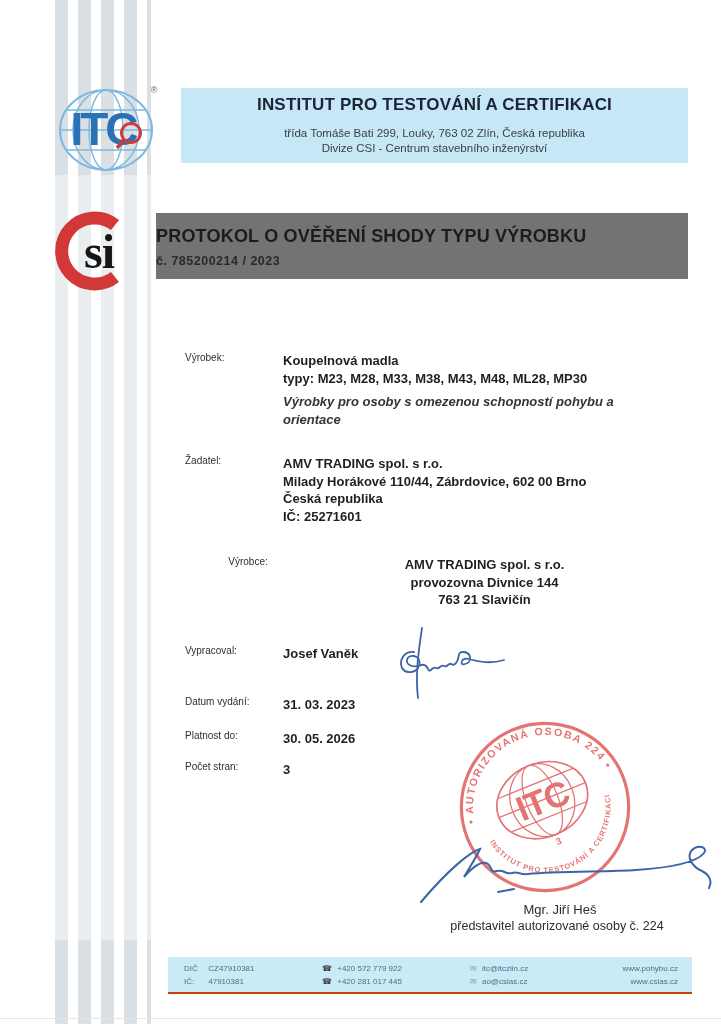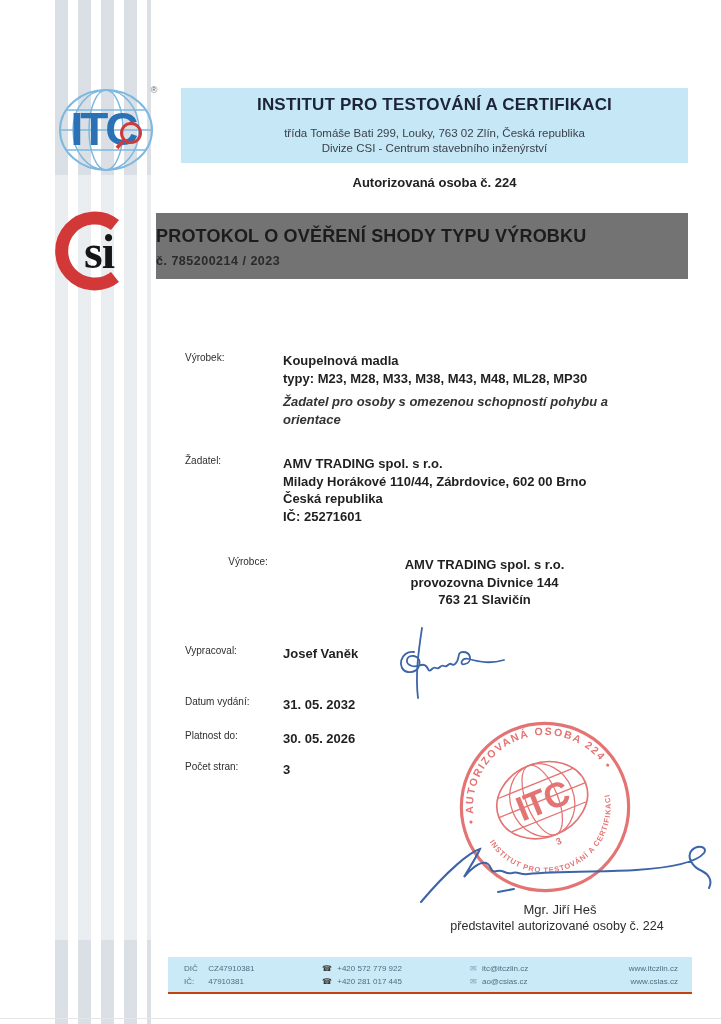--- a/index.html
+++ b/index.html
@@ -104,38 +104,37 @@
     </g>
     <text x="97" y="11" font-size="9" fill="#666" text-anchor="middle">®</text>
   </svg>
 
   <div class="header-box">
     <div class="header-institute">INSTITUT PRO TESTOVÁNÍ A CERTIFIKACI</div>
     <div class="header-address">třída Tomáše Bati 299, Louky, 763 02 Zlín, Česká republika</div>
     <div class="header-division">Divize CSI - Centrum stavebního inženýrství</div>
   </div>
 
-  <div class="auth-line">Autorizovaná osoba č. 224</div>
 
   <svg class="csi-logo" width="96" height="90" viewBox="0 0 96 90">
     <path d="M 62,20 A 33,33 0 1 0 62,72" stroke="#d23838" stroke-width="13" fill="none"></path>
     <text x="46" y="63" font-family="Liberation Serif, serif" font-size="48" font-weight="bold" fill="#161616" text-anchor="middle" letter-spacing="-1">si</text>
   </svg>
 
   <div class="title-box">
     <div class="title-heading">PROTOKOL O OVĚŘENÍ SHODY TYPU VÝROBKU</div>
     <div class="title-number">č. 785200214 / 2023</div>
   </div>
 
   <div class="field" style="top:352px;">
     <span class="flabel">Výrobek:</span>
     <div class="fvalue">
       <div>Koupelnová madla</div>
       <div>typy: M23, M28, M33, M38, M43, M48, ML28, MP30</div>
-      <div class="fnote">Žadatel pro osoby s omezenou schopností pohybu a orientace</div>
+      <div class="fnote">Výrobky pro osoby s omezenou schopností pohybu a orientace</div>
     </div>
   </div>
 
   <div class="field" style="top:455px;">
     <span class="flabel">Žadatel:</span>
     <div class="fvalue">
       <div>AMV TRADING spol. s r.o.</div>
       <div>Milady Horákové 110/44, Zábrdovice, 602 00 Brno</div>
       <div>Česká republika</div>
       <div>IČ: 25271601</div>
@@ -158,21 +157,21 @@
 
   <svg class="sig-small" width="120" height="76" viewBox="0 0 120 76">
     <g stroke="#3c64a8" stroke-width="1.8" fill="none" stroke-linecap="round">
       <path d="M 30,2 C 27,22 23,48 26,72"></path>
       <path d="M 22,26 C 8,24 4,44 16,46 C 28,48 32,32 22,30 C 14,29 12,38 20,40 C 27,42 30,36 34,40 C 37,43 36,47 40,43 C 44,39 44,45 48,41 C 52,37 52,43 56,39 C 60,35 59,41 63,38 C 69,33 64,26 71,26 C 79,26 81,36 73,38 C 67,40 69,31 77,33 C 88,36 98,38 112,34"></path>
     </g>
   </svg>
 
   <div class="field" style="top:696px;">
     <span class="flabel">Datum vydání:</span>
-    <div class="fvalue">31. 05. 2032</div>
+    <div class="fvalue">31. 03. 2023</div>
   </div>
   <div class="field" style="top:730px;">
     <span class="flabel">Platnost do:</span>
     <div class="fvalue">30. 05. 2026</div>
   </div>
   <div class="field" style="top:761px;">
     <span class="flabel">Počet stran:</span>
     <div class="fvalue">3</div>
   </div>
 
@@ -233,18 +232,18 @@
       <div>
         <span class="f-ico mail">✉</span>
         <span>itc@itczlin.cz</span>
       </div>
       <div>
         <span class="f-ico mail">✉</span>
         <span>ao@csias.cz</span>
       </div>
     </div>
     <div class="f-cell f-right">
-      <div>www.itczlin.cz</div>
+      <div>www.pohybu.cz</div>
       <div>www.csias.cz</div>
     </div>
   </div>
 
 </div>
 
 </body></html>

